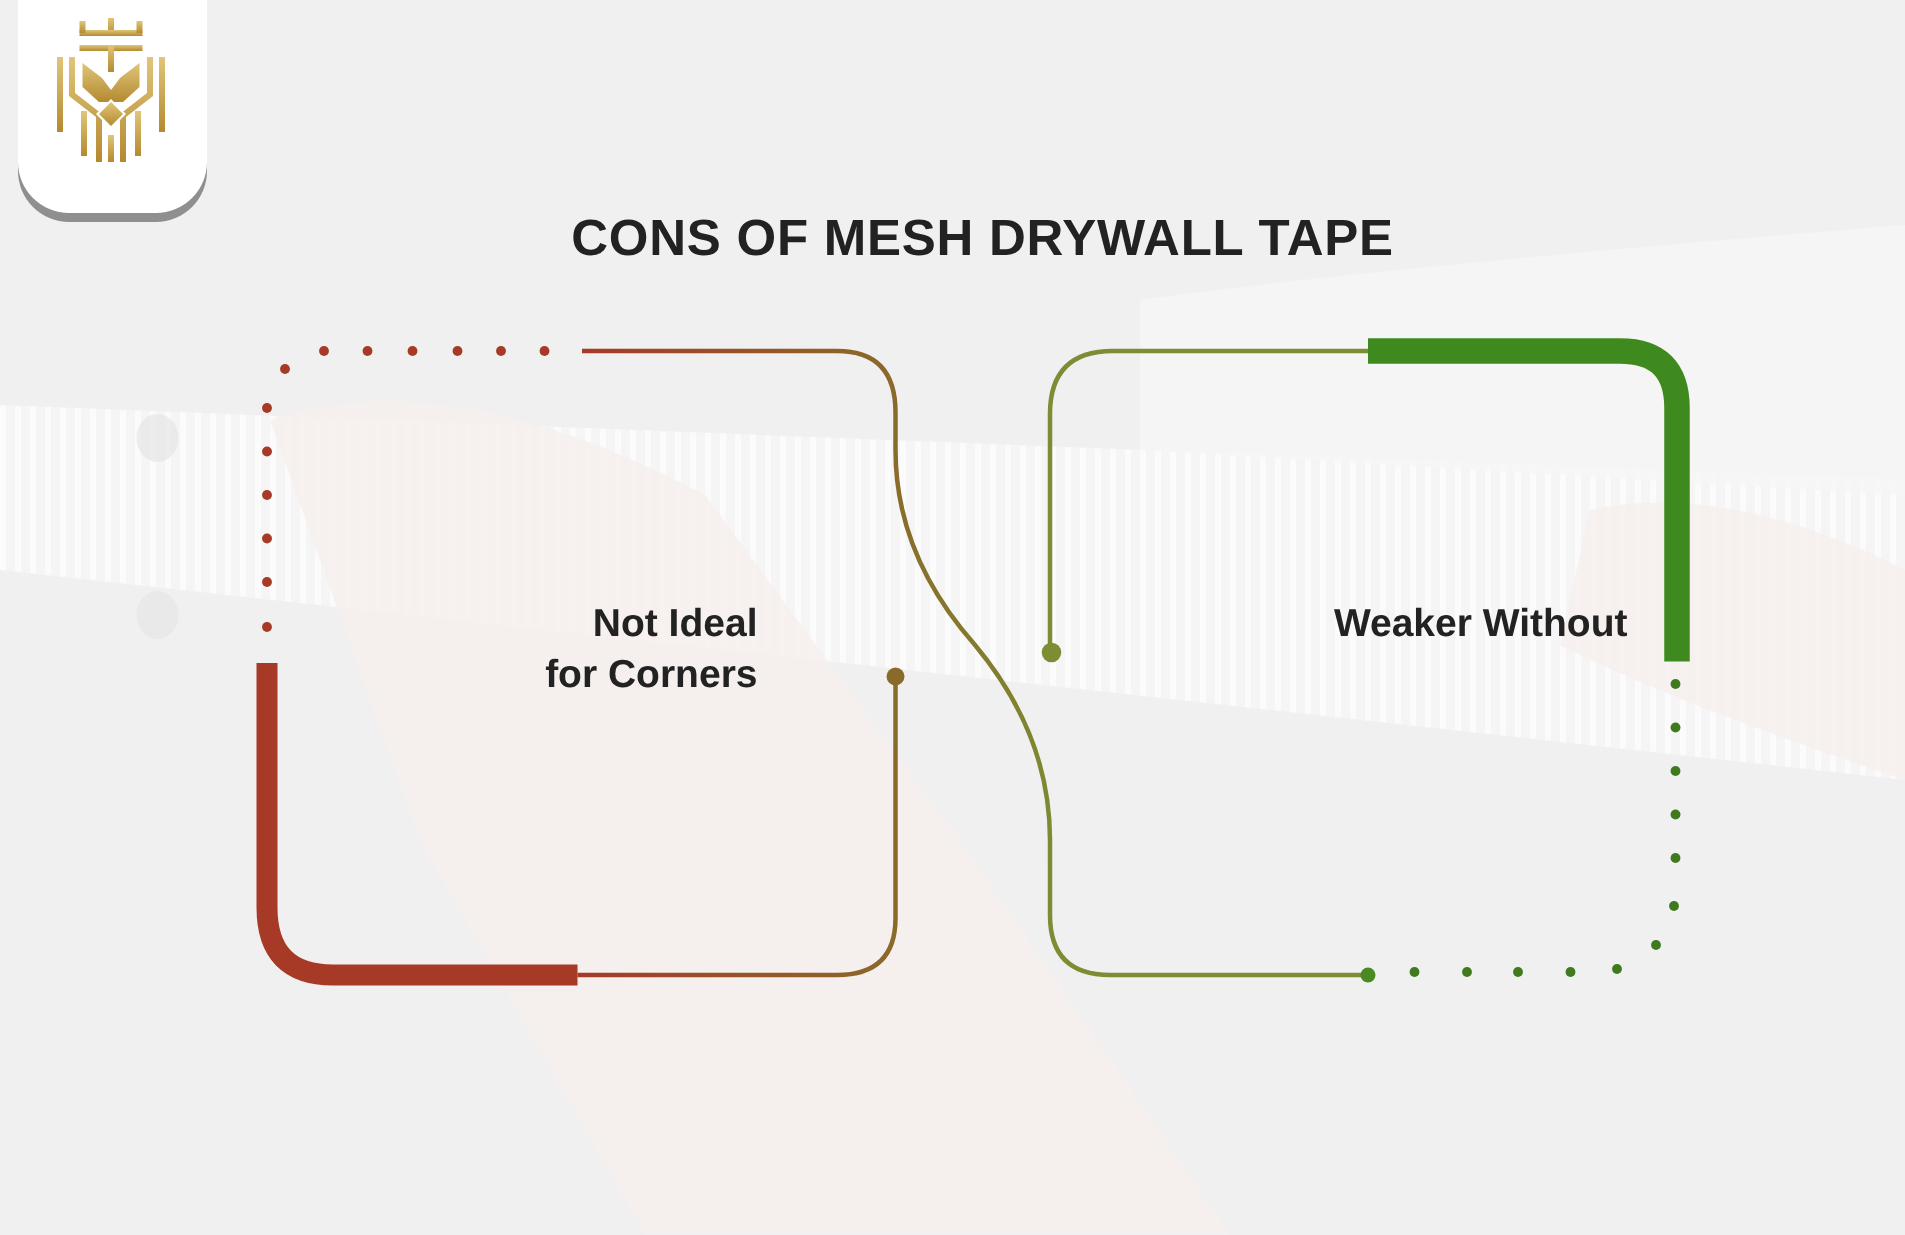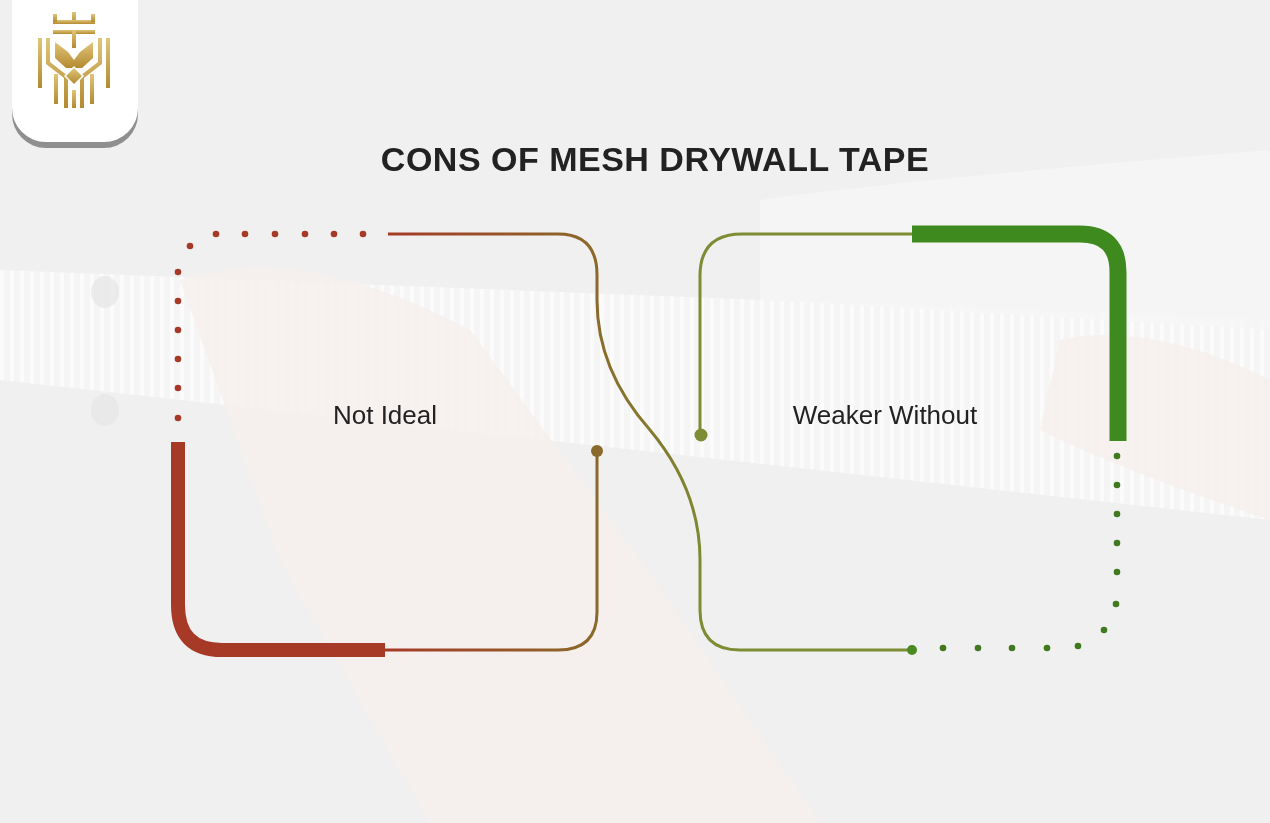--- a/index.html
+++ b/index.html
@@ -14,25 +14,25 @@
     background: #ffffff; border-radius: 0 0 34px 34px;
     box-shadow: 0 6px 0 #8f8f8f;
   }
   .logo-card svg { position: absolute; left: 26px; top: 32px; }
   .title {
     position: absolute; top: 140px; left: 0; width: 1310px; text-align: center;
     font-size: 34px; font-weight: 700; color: #222222; letter-spacing: 0.5px;
   }
   .diagram { position: absolute; left: 0; top: 0; }
   .card-label {
-    position: absolute; text-align: center; font-weight: 400; font-size: 26px;
+    position: absolute; text-align: right; font-weight: 700; font-size: 26px;
     line-height: 34px; color: #222222;
   }
   .label-left { left: 265px; top: 398px; width: 240px; }
-  .label-right { left: 715px; top: 398px; width: 340px; }
+  .label-right { left: 745px; top: 398px; width: 340px; }
 </style>
 </head>
 <body>
 
 <div class="bg">
   <svg width="1270" height="823">
     <defs>
       <pattern id="mesh" width="10" height="10" patternUnits="userSpaceOnUse">
         <rect width="10" height="10" fill="#f7f7f7"></rect>
         <rect x="0" y="0" width="4" height="10" fill="#ffffff"></rect>
@@ -141,17 +141,18 @@
       <circle cx="1117" cy="543" r="3.3"></circle>
       <circle cx="1117" cy="514" r="3.3"></circle>
       <circle cx="1117" cy="485" r="3.3"></circle>
       <circle cx="1117" cy="456" r="3.3"></circle>
     </g>
   </g>
 </svg>
 
 <div class="card-label label-left">
   <div>Not Ideal</div>
+  <div>for Corners</div>
 </div>
 
 <div class="card-label label-right">
   <div>Weaker Without</div>
 </div>
 
 </body></html>

